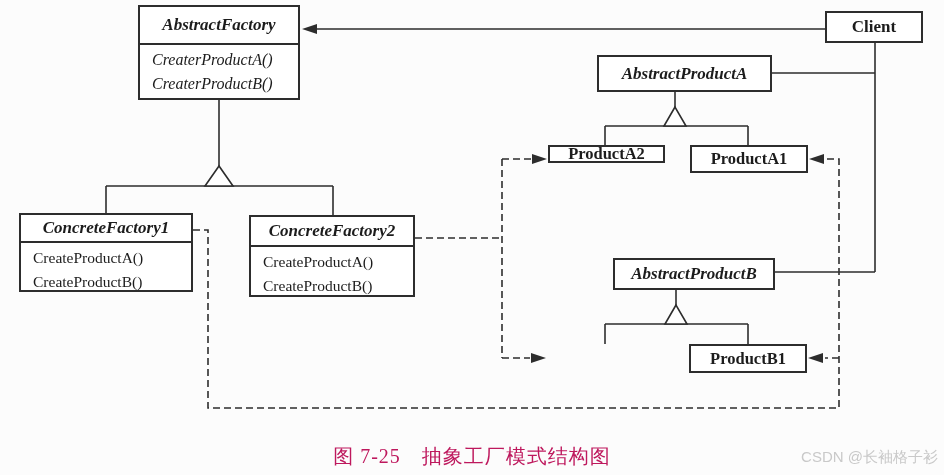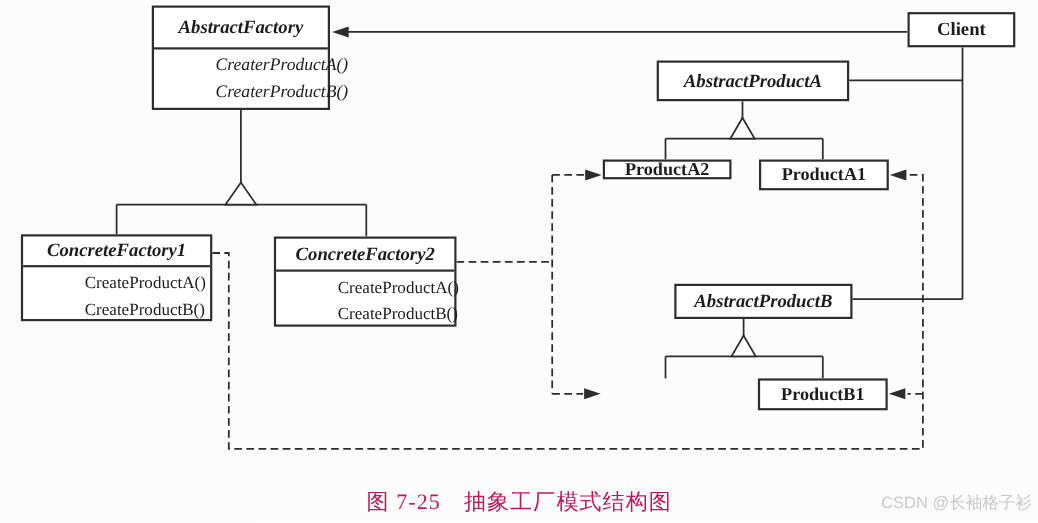--- a/index.html
+++ b/index.html
@@ -27,21 +27,20 @@
     white-space:nowrap;
   }
   .uml-title.abstract{font-style:italic;}
   .compartment .uml-title{border-bottom:2px solid #2d2d2d;font-style:italic;}
   .uml-methods{
     box-sizing:border-box;
     padding:3px 0 0 12px;
     font-size:15.5px;
     line-height:24px;
     white-space:nowrap;
-    margin-left:44px;
   }
   .uml-methods.abstract{font-style:italic;font-size:16px;}
   .simple{display:flex;align-items:center;justify-content:center;}
   .caption{
     position:absolute;
     left:0;top:443px;width:944px;
     text-align:center;
     font-size:20px;
     color:#be185d;
     letter-spacing:1px;

